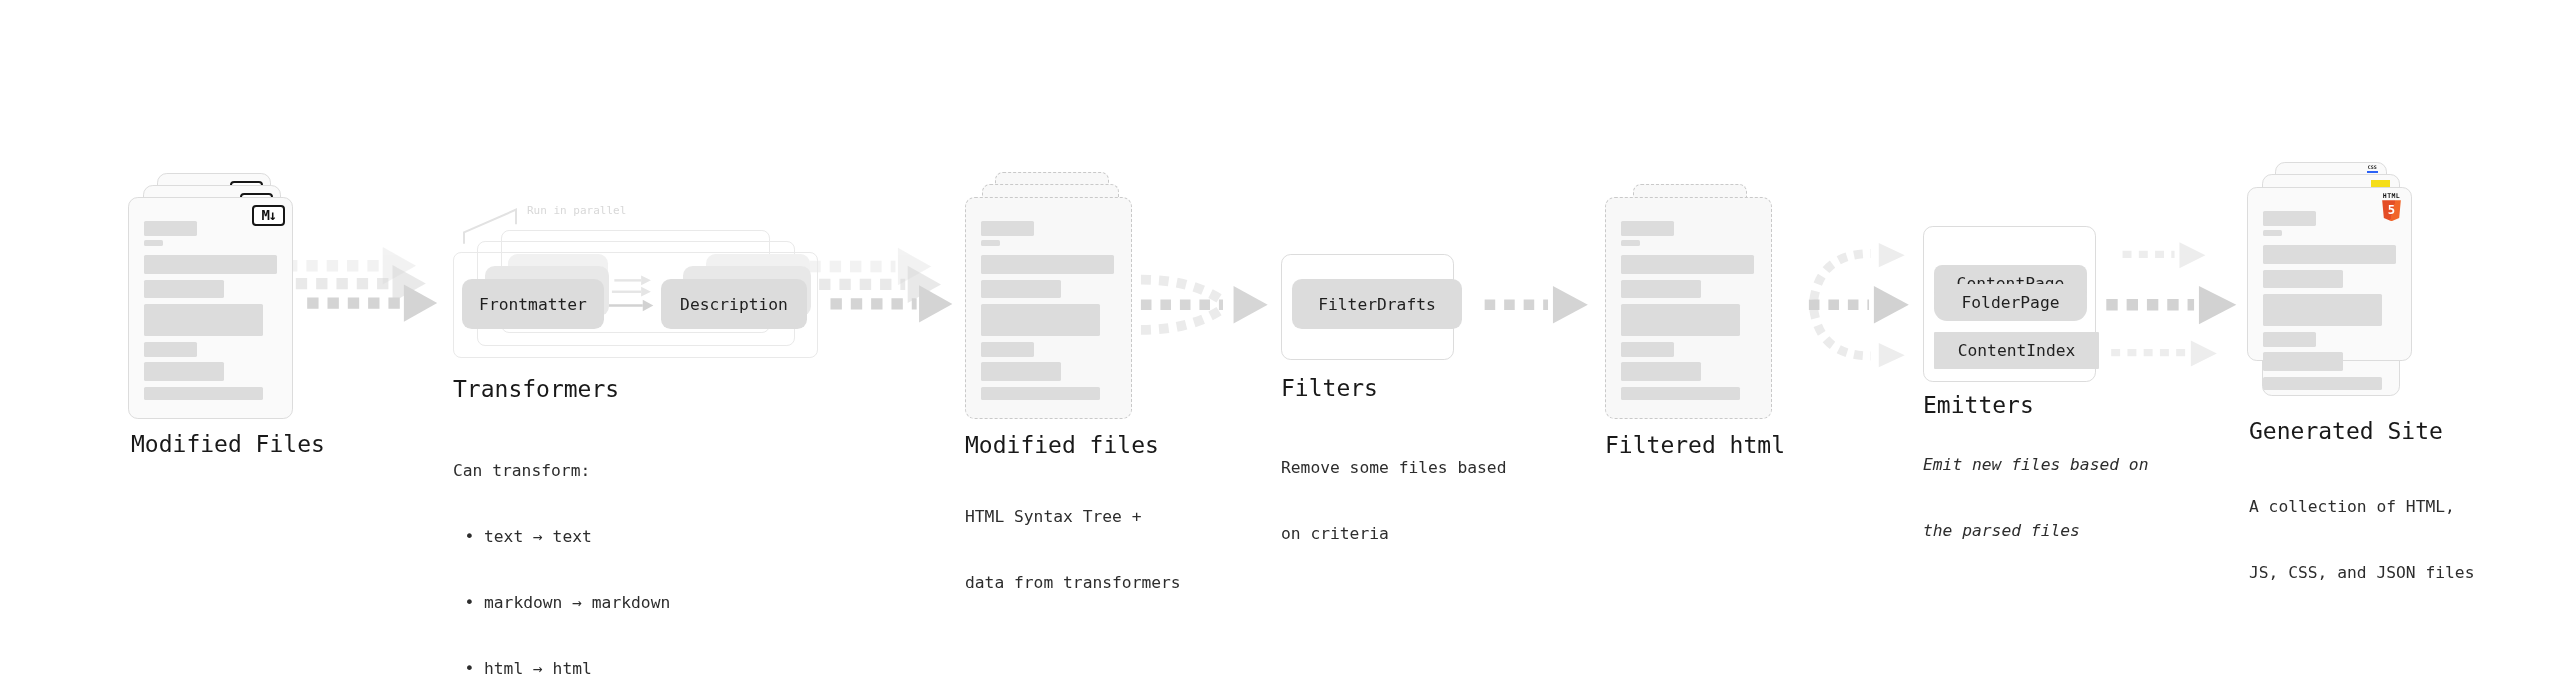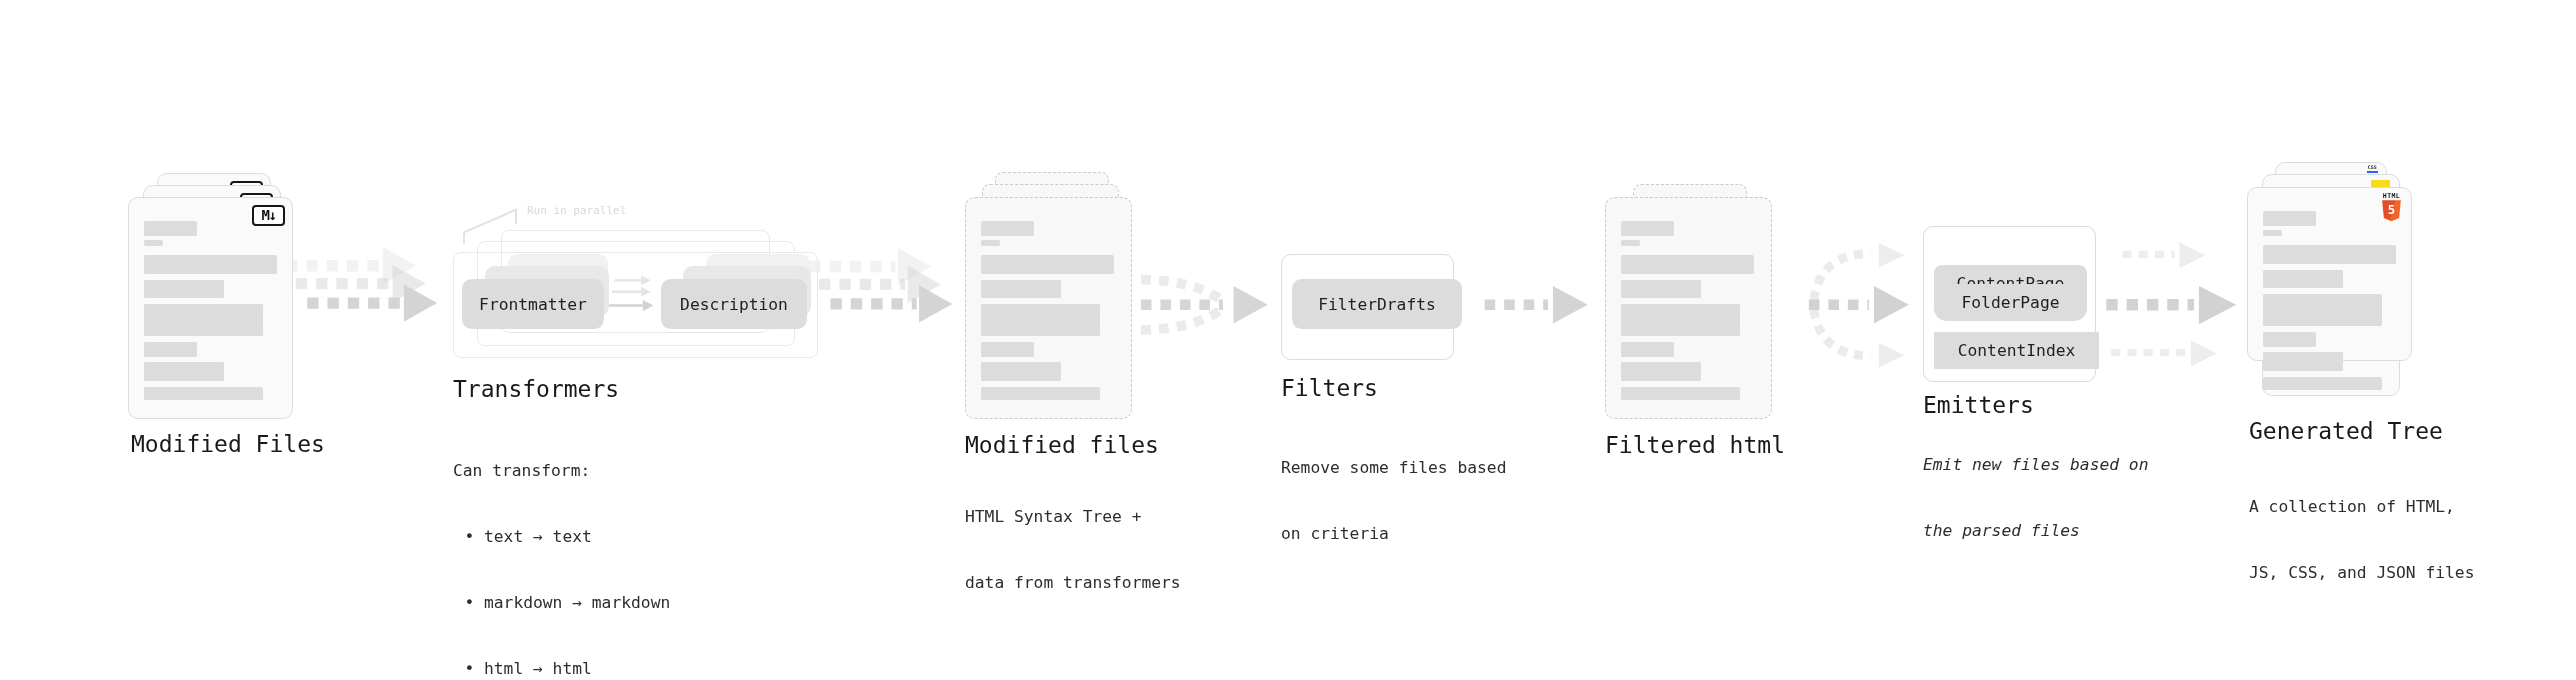--- a/index.html
+++ b/index.html
@@ -183,21 +183,21 @@
         <div class="sk sk1"></div>
           <div class="sk sk2"></div>
           <div class="sk sk3"></div>
           <div class="sk sk4"></div>
         <div class="sk sk5"></div>
           <div class="sk sk6"></div>
           <div class="sk sk7"></div>
           <div class="sk sk8"></div>
       </div>
     </div>
-    <div class="label" style="left:2249px;top:418px;">Generated Tree</div>
+    <div class="label" style="left:2249px;top:418px;">Generated Site</div>
     <div class="desc" style="left:2249px;top:452px;">
       <div>A collection of HTML,</div>
       <div>JS, CSS, and JSON files</div>
     </div>
   </div>
 
   <svg class="arrows" width="2576" height="681" viewBox="0 0 3170 838">
 
     <g>
       <g transform="translate(-26,-46)" opacity="0.28">

